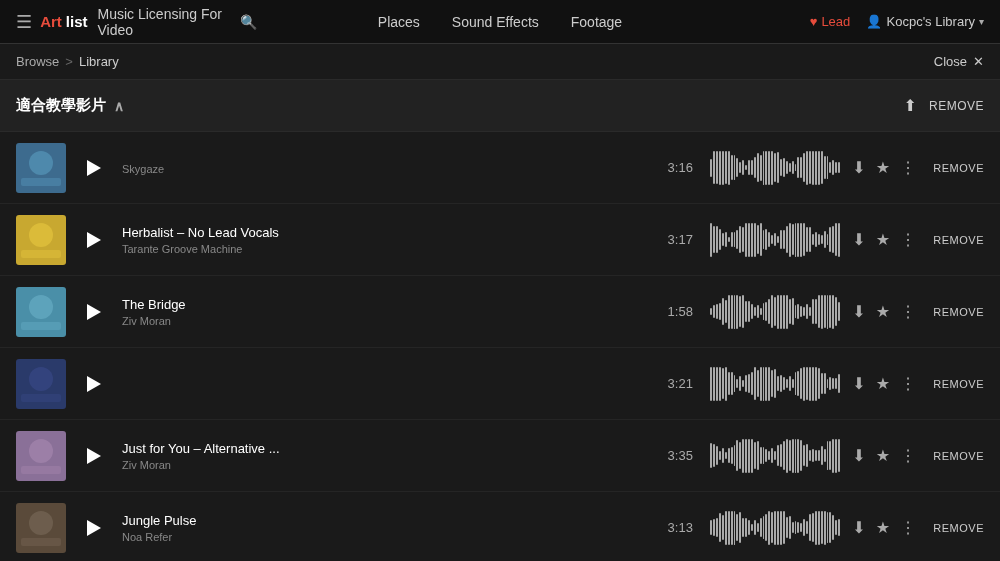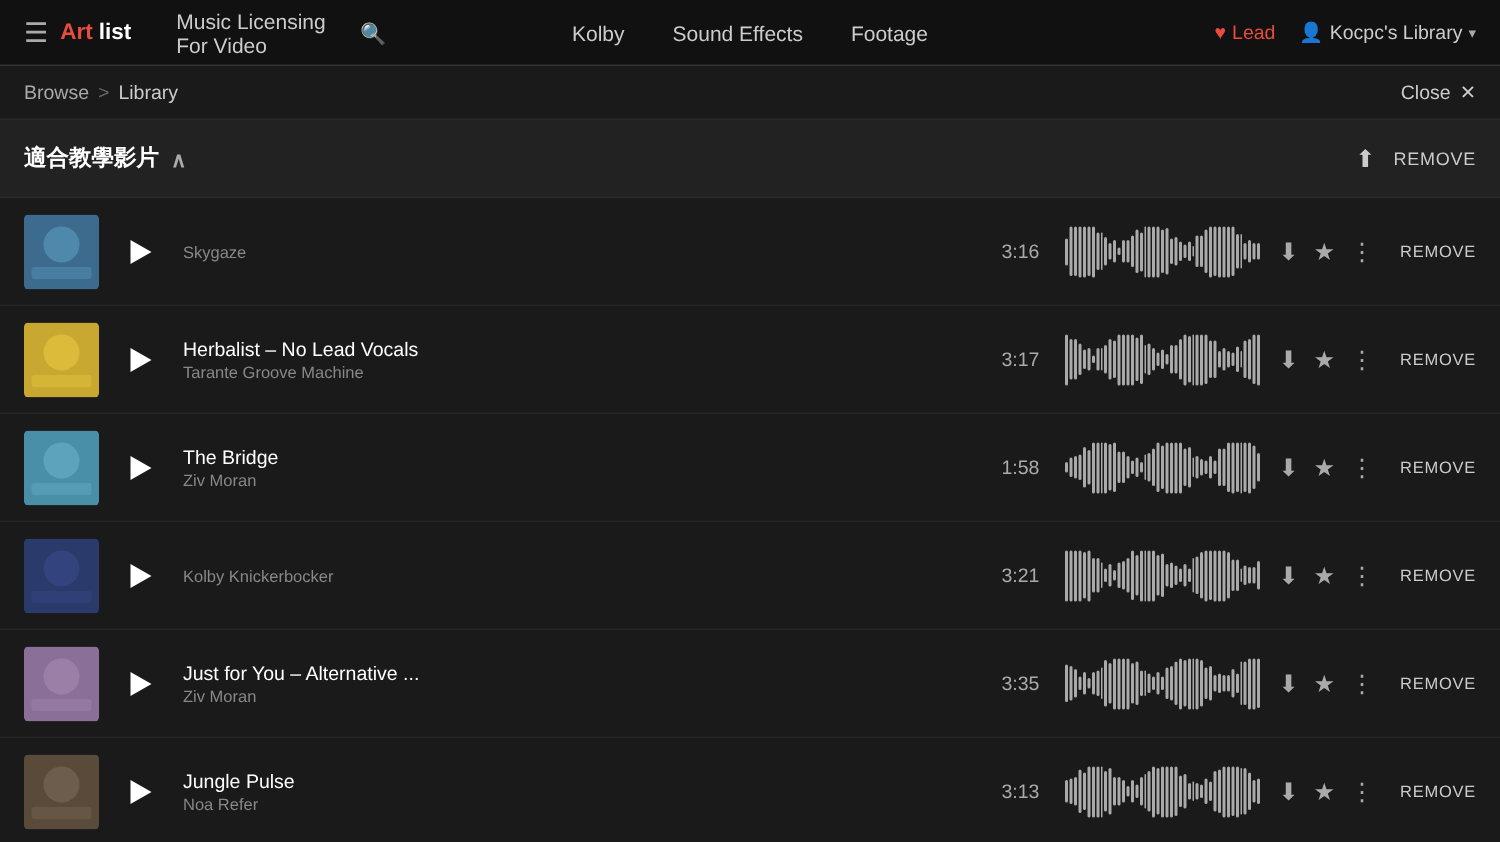--- a/index.html
+++ b/index.html
@@ -35,21 +35,21 @@
     .brand {
       display: flex;
       align-items: center;
       gap: 4px;
     }
     .brand-art { color: #e74c3c; font-weight: bold; font-size: 15px; }
     .brand-list { color: #fff; font-weight: bold; font-size: 15px; }
     .header-title {
       color: #ccc;
       font-size: 14px;
-      margin-left: 22px;
+      margin-left: 2px;
     }
     .search-icon { color: #aaa; margin-left: 8px; cursor: pointer; font-size: 14px; }
     .header-nav {
       display: flex;
       align-items: center;
       gap: 32px;
       flex: 2;
       justify-content: center;
     }
     .nav-item {
@@ -246,21 +246,21 @@
   <div class="header-left">
     <span class="hamburger">☰</span>
     <div class="brand">
       <span class="brand-art">Art</span>
         <span class="brand-list">list</span>
     </div>
     <span class="header-title">Music Licensing For Video</span>
     <span class="search-icon">🔍</span>
   </div>
   <div class="header-nav">
-    <span class="nav-item">Kolby</span>
+    <span class="nav-item">Places</span>
     <span class="nav-item">Sound Effects</span>
     <span class="nav-item">Footage</span>
   </div>
   <div class="header-right">
     <div class="refer-btn">
       <span>♥</span>
       <span>Lead</span>
     </div>
     <div class="user-btn">
       <span>👤</span>
@@ -514,21 +514,20 @@
         <svg width="50" height="50" xmlns="http://www.w3.org/2000/svg">
       <rect width="50" height="50" fill="#2a3a6a"></rect>
       <circle cx="25" cy="20" r="12" fill="#3a4a8a" opacity="0.6"></circle>
       <rect x="5" y="35" width="40" height="8" rx="2" fill="#3a4a8a" opacity="0.4"></rect>
     </svg>
       </div>
       <div class="track-play">
         <div class="play-triangle"></div>
       </div>
       <div class="track-info">
-        <div class="track-artist">Kolby Knickerbocker</div>
       </div>
       <div class="track-duration">3:21</div>
       <div class="waveform">
         <div class="waveform-bars">
           <div class="waveform-bar" style="height:34px"></div>
           <div class="waveform-bar" style="height:34px"></div>
           <div class="waveform-bar" style="height:34px"></div>
           <div class="waveform-bar" style="height:34px"></div>
           <div class="waveform-bar" style="height:30.677591673358386px"></div>
           <div class="waveform-bar" style="height:34px"></div>

